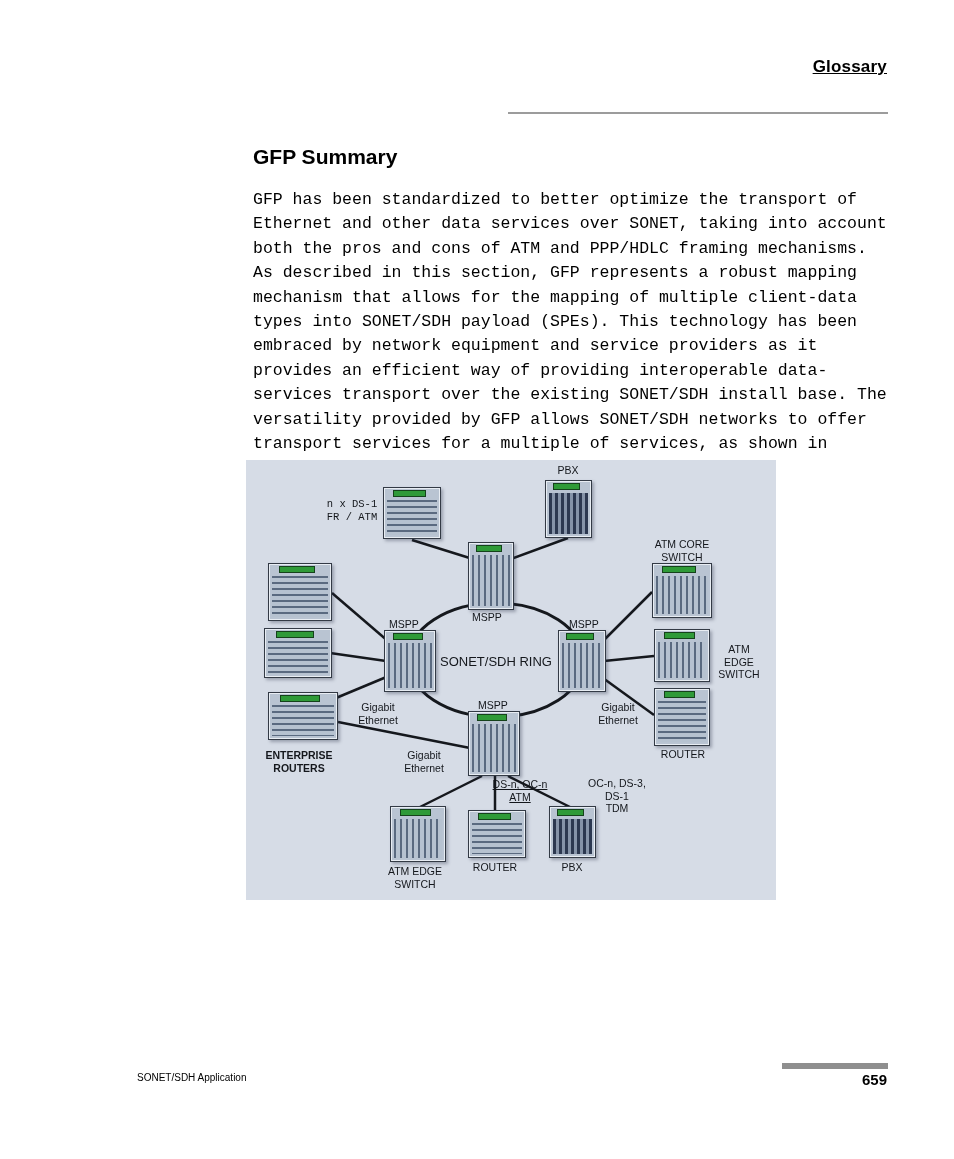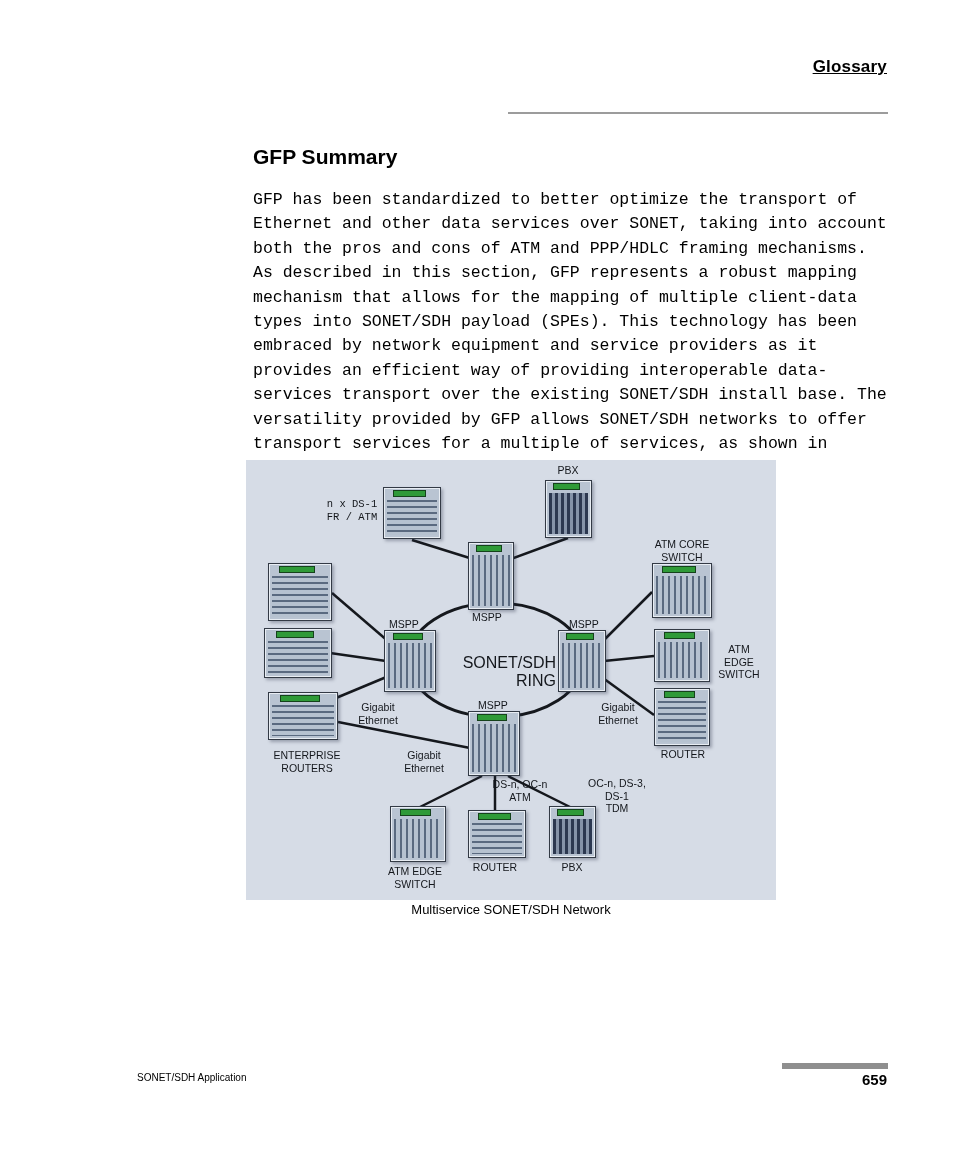--- a/index.html
+++ b/index.html
@@ -54,21 +54,21 @@
     background: repeating-linear-gradient(to bottom, #5a6a80 0 2px, #b6c2d0 2px 6px);
   }
   .device.dark::after {
     background: repeating-linear-gradient(to right, #2c3850 0 3px, #8593a8 3px 6px);
   }
 
   .dlabel {
     position: absolute; z-index: 3; text-align: center; white-space: pre-line;
     font-size: 10.5px; line-height: 1.2; color: #14171c;
   }
-  .ring-label { position: absolute; z-index: 1; text-align: right; font-size: 16px; color: #14171c; }
+  .ring-label { position: absolute; z-index: 1; text-align: center; font-size: 13px; color: #14171c; }
 
   .caption { position: absolute; left: 246px; top: 902px; width: 530px; text-align: center; font-size: 13px; }
 
   
   .footer-left { position: absolute; left: 137px; top: 1072px; font-size: 10px; }
   .footer-bar { position: absolute; right: 66px; top: 1063px; width: 106px; height: 6px; background: #8f8f8f; }
   .footer-page { position: absolute; right: 67px; top: 1071px; font-size: 15px; font-weight: bold; }
 </style>
 </head>
 <body>
@@ -130,36 +130,35 @@
     <div class="dlabel" style="left:133px; top:158px; width:50px;">MSPP</div>
     <div class="dlabel" style="left:313px; top:158px; width:50px;">MSPP</div>
     <div class="dlabel" style="left:463px; top:183px; width:60px;">ATM
 EDGE
 SWITCH</div>
     <div class="dlabel" style="left:97px;  top:241px; width:70px;">Gigabit
 Ethernet</div>
     <div class="dlabel" style="left:337px; top:241px; width:70px;">Gigabit
 Ethernet</div>
     <div class="dlabel" style="left:222px; top:239px; width:50px;">MSPP</div>
-    <div class="dlabel" style="left:16px;   top:289px; width:90px;">ENTERPRISE
+    <div class="dlabel" style="left:8px;   top:289px; width:90px;font-weight:bold;">ENTERPRISE
 ROUTERS</div>
     <div class="dlabel" style="left:407px; top:288px; width:60px;">ROUTER</div>
     <div class="dlabel" style="left:143px; top:289px; width:70px;">Gigabit
 Ethernet</div>
-    <div class="dlabel" style="left:239px; top:318px; width:70px;">DS-n, OC-n
+    <div class="dlabel" style="left:239px; top:318px; width:70px;text-decoration:underline;">DS-n, OC-n
 ATM</div>
     <div class="dlabel" style="left:331px; top:309px; width:80px;margin-top:8px;">OC-n, DS-3,
 DS-1
 TDM</div>
     <div class="dlabel" style="left:129px; top:405px; width:80px;">ATM EDGE
 SWITCH</div>
     <div class="dlabel" style="left:214px; top:401px; width:70px;">ROUTER</div>
     <div class="dlabel" style="left:301px; top:401px; width:50px;">PBX</div>
   </figure>
 
-  <div class="caption">Multiservice SONET/SDH Network</div>
 
 
   <div class="footer-left">SONET/SDH Application</div>
   <div class="footer-bar"></div>
   <div class="footer-page">659</div>
 
 </div>
 
 </body></html>

